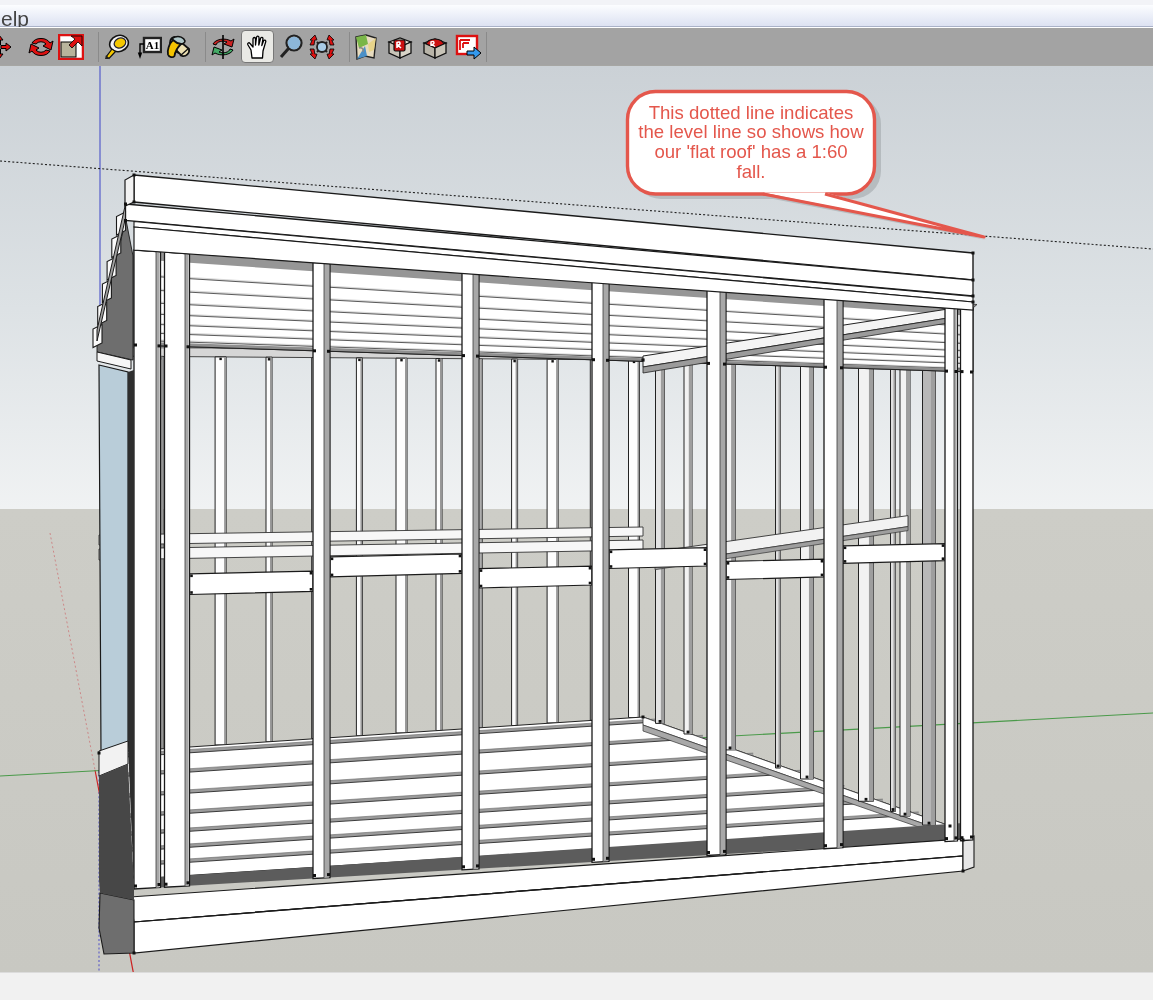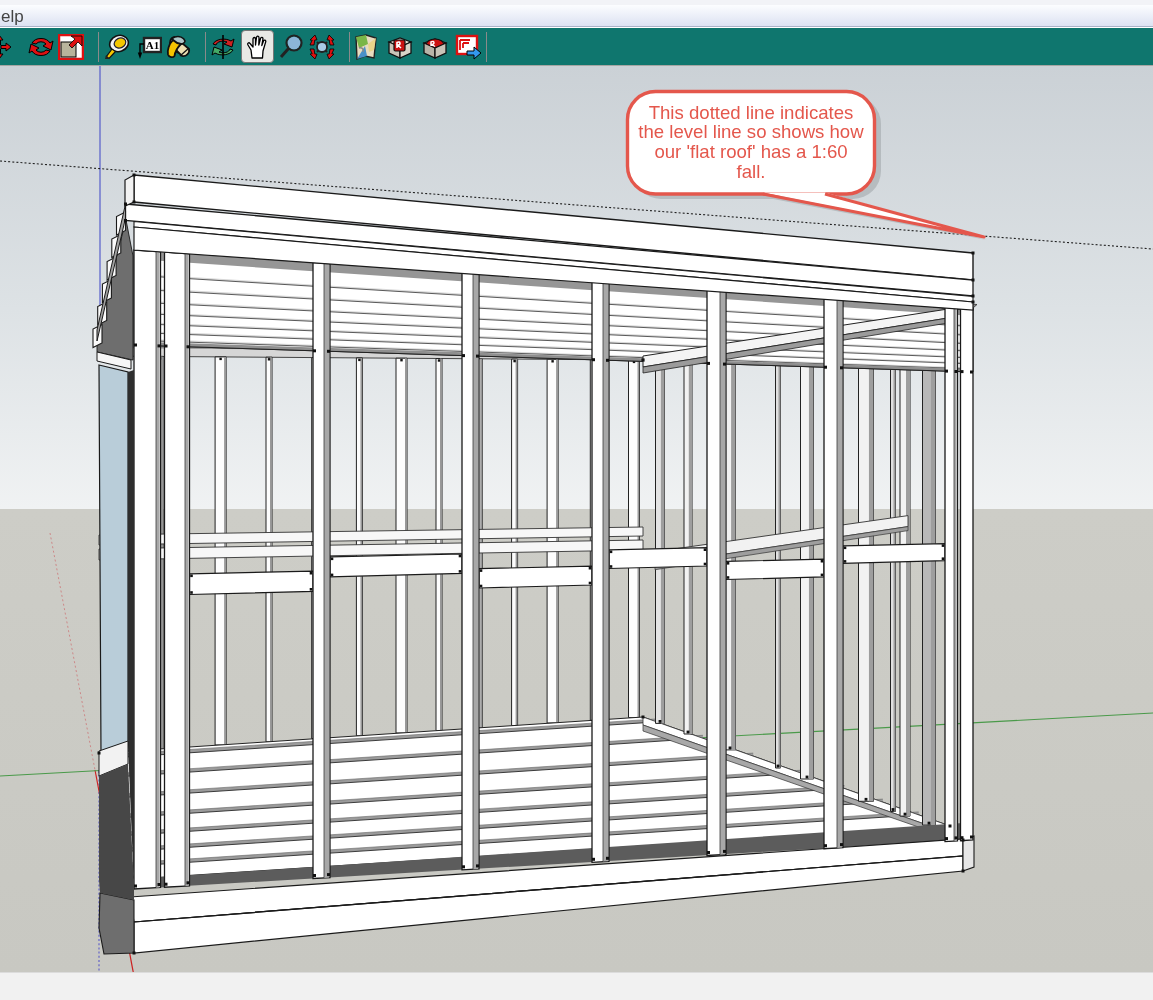--- a/index.html
+++ b/index.html
@@ -1,22 +1,22 @@
 <!DOCTYPE html>
 <html><head><meta charset="utf-8">
 <style>
   html,body { margin:0; padding:0; width:1153px; height:1000px; overflow:hidden;
                font-family:"Liberation Sans", sans-serif; }
   #page { position:relative; width:1153px; height:1000px; background:#fff; }
   #topstrip { position:absolute; left:0; top:0; width:100%; height:5px; background:#f2f3f7; }
   #menubar { position:absolute; left:0; top:5px; width:100%; height:21px;
      background:linear-gradient(#fcfdff,#e6eaf6 70%,#dde2f2); border-bottom:1px solid #aab2c8; }
-  #menubar span { position:absolute; left:1px; top:2px; font-size:17px; color:#444; }
+  #menubar span { position:absolute; left:1px; top:2px; font-size:21px; color:#444; }
   #toolbar { position:absolute; left:0; top:27px; width:100%; height:37px;
-     background:#0f766e; border-top:1px solid #fff; border-bottom:2px solid #a6a6a3; }
+     background:#a3a3a3; border-top:1px solid #fff; border-bottom:2px solid #a6a6a3; }
   #viewport { position:absolute; left:0; top:66px; width:100%; height:906px; }
   #statusbar { position:absolute; left:0; top:972px; width:100%; height:28px;
      background:#f1f1f1; border-top:1px solid #dcdcdc; }
 </style></head>
 <body>
 <div id="page">
   <div id="topstrip"></div>
   <div id="menubar">
       <span>elp</span>
     </div>

